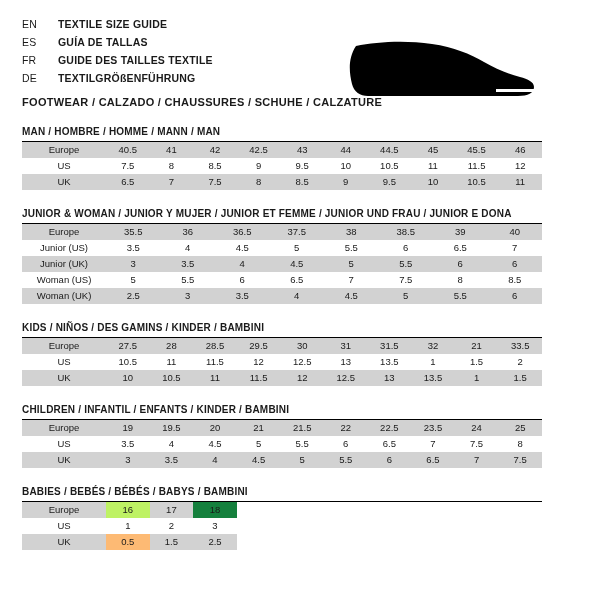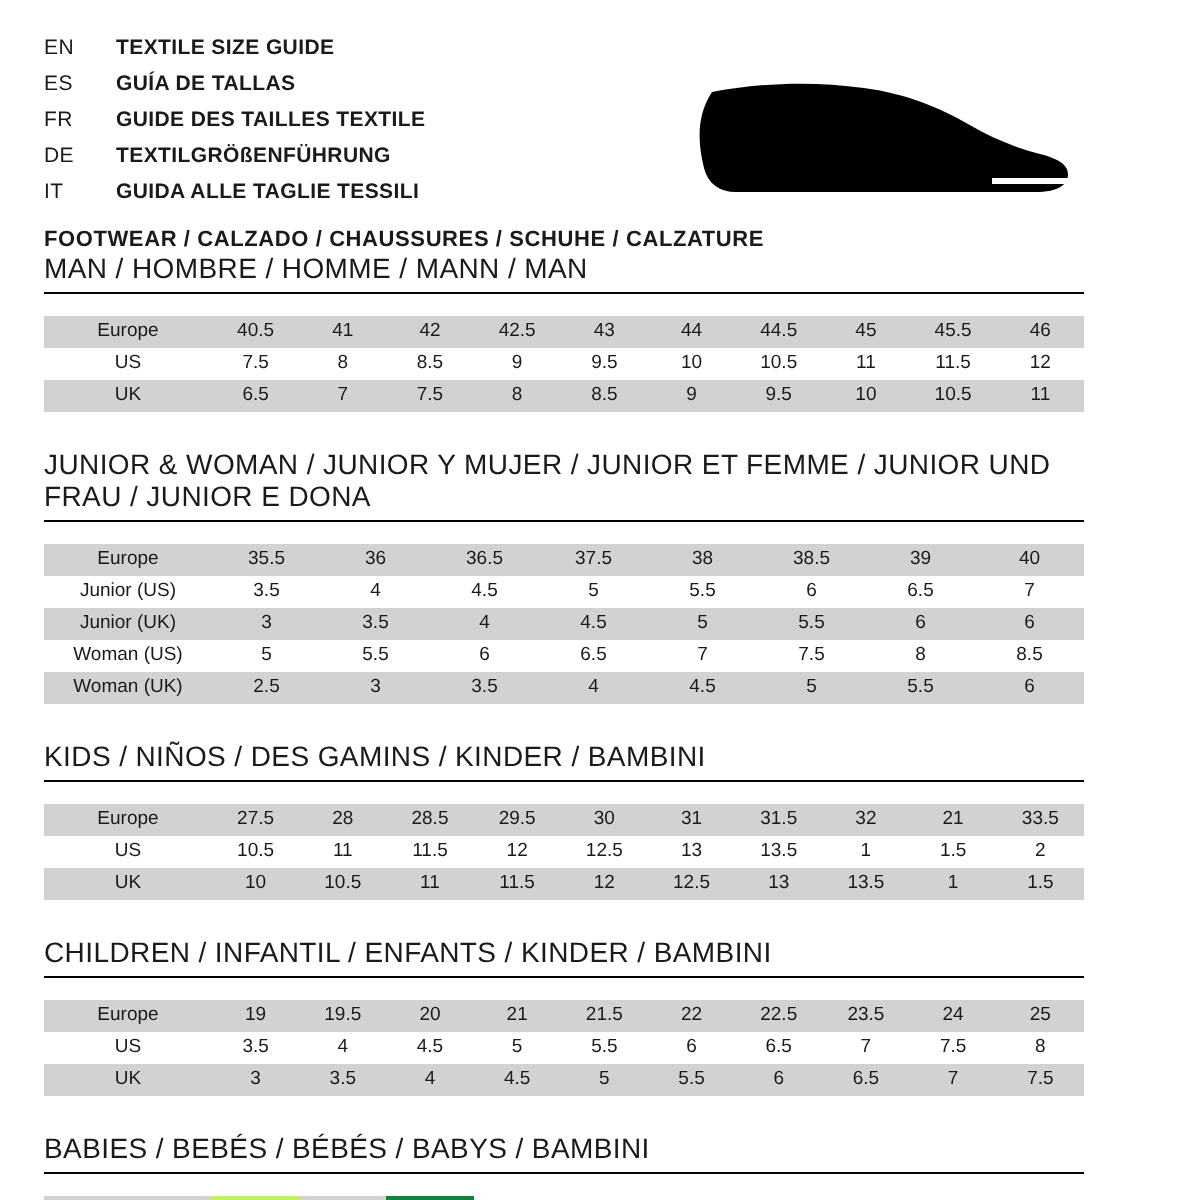--- a/index.html
+++ b/index.html
@@ -66,26 +66,26 @@
     font-size: 11px;
     font-weight: bold;
     letter-spacing: 0.3px;
   }
 
   
   .block {
     margin-top: 18px;
   }
   .block-title {
-    font-size: 14px;
-    font-weight: normal;
+    font-size: 10px;
+    font-weight: bold;
     letter-spacing: 0.2px;
     padding-bottom: 4px;
     border-bottom: 1px solid #000000;
-    margin-bottom: 11px;
+    margin-bottom: 0;
   }
   table.size-table {
     border-collapse: collapse;
     width: 100%;
     table-layout: fixed;
   }
   table.size-table td {
     font-size: 9.5px;
     height: 16px;
     line-height: 16px;
@@ -127,24 +127,20 @@
         <span class="lang-title">GUÍA DE TALLAS</span>
       </div>
       <div class="lang-row">
         <span class="lang-code">FR</span>
         <span class="lang-title">GUIDE DES TAILLES TEXTILE</span>
       </div>
       <div class="lang-row">
         <span class="lang-code">DE</span>
         <span class="lang-title">TEXTILGRÖßENFÜHRUNG</span>
       </div>
-      <div class="lang-row">
-        <span class="lang-code">IT</span>
-        <span class="lang-title">GUIDA ALLE TAGLIE TESSILI</span>
-      </div>
     </div>
 
     <div class="shoe-wrap">
       <svg width="190" height="78" viewBox="0 0 190 78" xmlns="http://www.w3.org/2000/svg">
         <path fill="#000000" d="M10,12 C30,8 58,6 86,10 C108,13 124,20 138,28 C150,35 162,40 174,43 C182,45 188,48 188,53 C188,59 182,62 172,62 L22,62 C14,62 8,58 6,50 C3,38 2,24 10,12 Z"></path>
         <path fill="#ffffff" d="M150,55 L188,55 L188,58 L150,58 Z"></path>
       </svg>
     </div>
 
     <div class="section-heading">FOOTWEAR / CALZADO / CHAUSSURES / SCHUHE / CALZATURE</div>
@@ -442,21 +438,21 @@
           <td></td>
           <td></td>
           <td></td>
           <td></td>
           <td></td>
           <td></td>
           <td></td>
         </tr>
         <tr>
           <td class="rowlabel" style="background:#d2d2d2">UK</td>
-          <td style="background:#d946ef">0.5</td>
+          <td style="background:#fdba74">0.5</td>
           <td style="background:#d2d2d2">1.5</td>
           <td style="background:#d2d2d2">2.5</td>
           <td></td>
           <td></td>
           <td></td>
           <td></td>
           <td></td>
           <td></td>
           <td></td>
         </tr>

